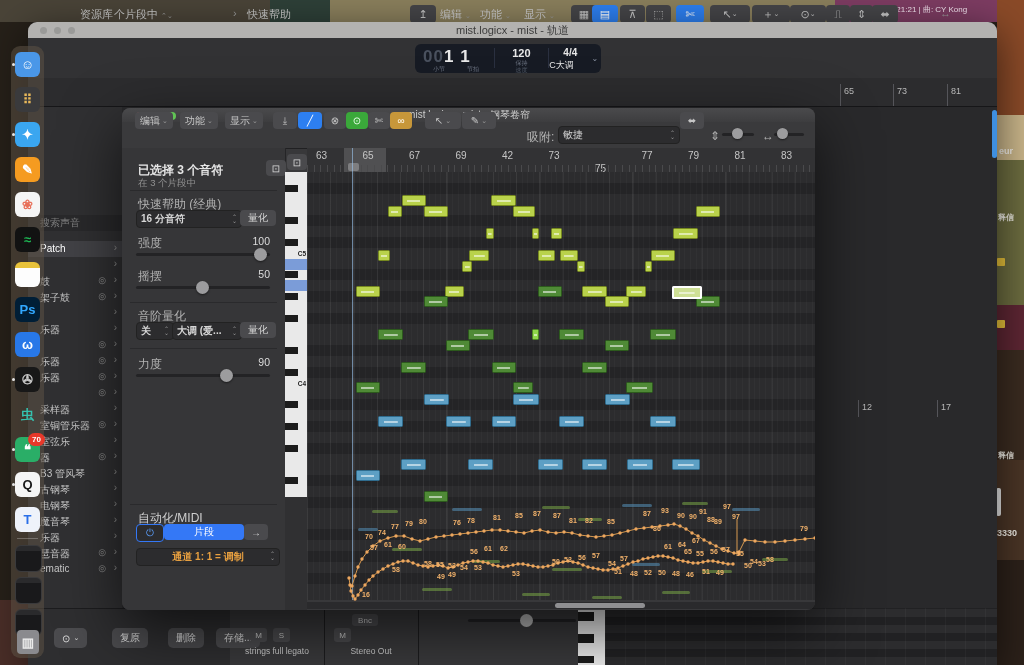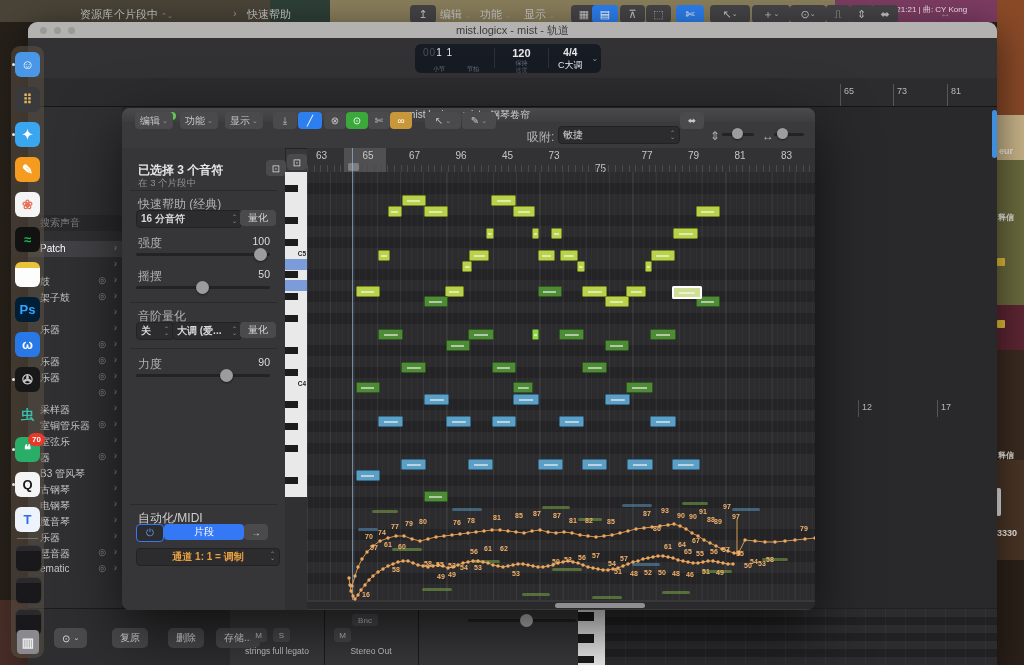--- a/index.html
+++ b/index.html
@@ -30,21 +30,21 @@
             border-radius:9px 9px 0 0;color:#3c3c3c;font-size:11px;text-align:center;line-height:17px;z-index:2}
   .tl{position:absolute;top:27px;width:7px;height:7px;border-radius:50%;background:#9a9a98;z-index:3}
   #transport{position:absolute;left:28px;top:38px;width:969px;height:40px;background:#323234;
              border-bottom:1px solid #19191b;z-index:2}
   .tbtn{position:absolute;height:16px;border-radius:4px;background:#47474a;color:#c9c9c9;
         font-size:9px;display:flex;align-items:center;justify-content:center;padding:0 4px}
   .ticon{position:absolute;color:#c4c4c4;font-size:13px;line-height:16px;text-align:center}
   #lcd{position:absolute;left:415px;top:44px;width:186px;height:29px;background:#171b24;
        border-radius:6px;color:#e8e8e8;z-index:3;display:flex}
   .lcd-sec{position:relative;height:100%}
-  .lcd-big{font-size:10px;font-weight:normal;letter-spacing:1px}
+  .lcd-big{font-size:17px;font-weight:bold;letter-spacing:1px}
   .lcd-dim{color:#4a515e}
   .lcd-sub{font-size:6px;color:#6b7280;text-align:center}
   .lcd-div{width:1px;background:#2a3040;height:70%;margin-top:4px}
   #toolbar2{position:absolute;left:28px;top:78px;width:969px;height:28px;background:#2c2c2e;
             border-bottom:1px solid #161618;z-index:2;color:#c9c9c9;font-size:11px}
   .t2txt{position:absolute;top:7px;color:#c9c9c9;font-size:11px}
   .t2btn{position:absolute;top:5px;height:18px;border-radius:4px;background:#454548;color:#c6c6c6;
          font-size:11px;display:flex;align-items:center;justify-content:center;padding:0 5px}
   .t2btn.blue{background:#2d7ff0;color:#fff}
   .vdiv{position:absolute;top:4px;width:1px;height:20px;background:#1c1c1e}
@@ -167,21 +167,21 @@
   </div>
   <div class="lcd-div"></div>
   <div class="lcd-sec" style="width:56px">
     <div style="position:absolute;left:0;width:100%;text-align:center;top:3px;font-size:11px;font-weight:bold">120</div>
     <div class="lcd-sub" style="position:absolute;left:0;width:100%;top:15px">保持</div>
     <div class="lcd-sub" style="position:absolute;left:0;width:100%;top:22px;color:#4e5663">速度</div>
   </div>
   <div class="lcd-div"></div>
   <div class="lcd-sec" style="width:44px">
     <div style="position:absolute;left:0;width:100%;text-align:center;top:3px;font-size:10px;font-weight:bold">4/4</div>
-    <div style="position:absolute;left:0;width:100%;text-align:center;top:15px;font-size:9px">C大调</div>
+    <div style="position:absolute;left:0;width:100%;top:15px;font-size:9px">C大调</div>
   </div>
   <div class="lcd-sec" style="width:10px">
       <span class="chev" style="position:absolute;top:10px;left:0;font-size:8px;color:#8a93a3">⌄</span>
     </div>
 </div>
 <div class="tbtn" style="left:612px;top:51px;width:12px">✕</div>
 <div class="tbtn" style="left:636px;top:51px;width:12px">⑂</div>
 <div class="tbtn" style="left:660px;top:51px;width:12px">S</div>
 <div class="tbtn" style="left:698px;top:51px;width:22px">
     <span>1234</span>
@@ -487,22 +487,22 @@
       <span style="color:#e8a040;font-weight:bold">通道 1: 1 = 调制</span>
       <span class="stepper" style="position:absolute;right:4px;top:3px">⌃<br>⌄</span>
     </div>
 
   <div id="pr-ruler">
     <div style="position:absolute;left:37px;top:0;width:42px;height:24px;background:#505052"></div>
     <div id="pr-ruler-nums">
         <div class="rnum" style="left: 9px; position: absolute;">63</div>
         <div class="rnum" style="left: 55.5px; position: absolute;">65</div>
         <div class="rnum" style="left: 102px; position: absolute;">67</div>
-        <div class="rnum" style="left: 148.5px; position: absolute;">96</div>
-        <div class="rnum" style="left: 195px; position: absolute;">45</div>
+        <div class="rnum" style="left: 148.5px; position: absolute;">69</div>
+        <div class="rnum" style="left: 195px; position: absolute;">42</div>
         <div class="rnum" style="left: 241.5px; position: absolute;">73</div>
         <div class="rnum" style="left: 288px; position: absolute; margin-top: 13px;">75</div>
         <div class="rnum" style="left: 334.5px; position: absolute;">77</div>
         <div class="rnum" style="left: 381px; position: absolute;">79</div>
         <div class="rnum" style="left: 427.5px; position: absolute;">81</div>
         <div class="rnum" style="left: 474px; position: absolute;">83</div>
       </div>
     <div class="tickrow" style="position:absolute;left:0;top:17px;width:100%;height:7px"></div>
     <div style="position:absolute;left:41px;top:15px;width:11px;height:8px;background:#7e7e80;border-radius:2px"></div>
   </div>

